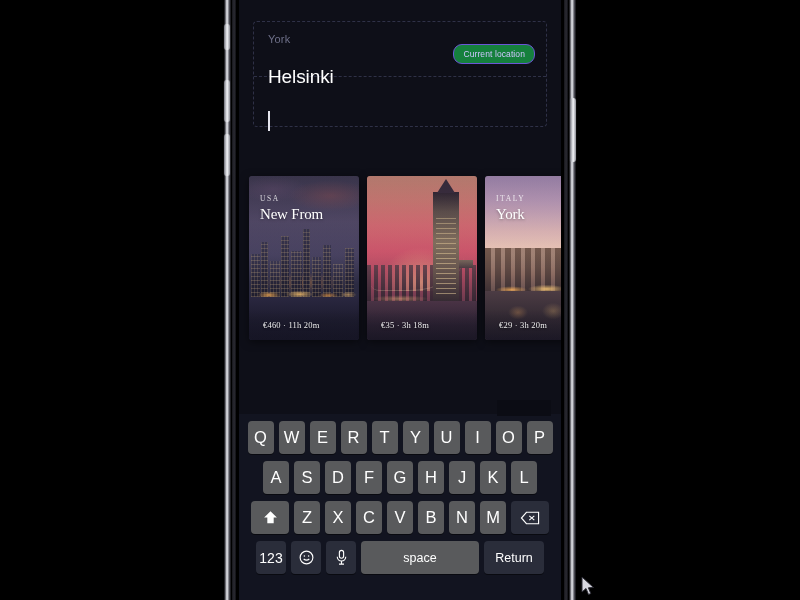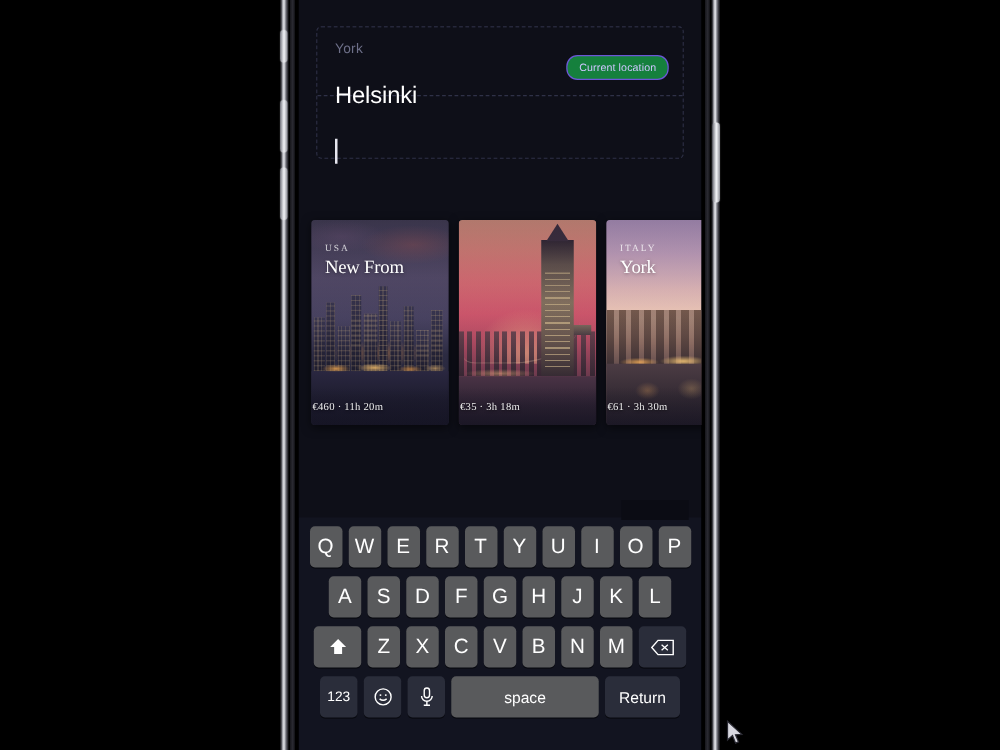--- a/index.html
+++ b/index.html
@@ -300,21 +300,21 @@
     margin-top: 1px;
     letter-spacing: -0.2px;
     text-shadow: 0 1px 3px rgba(0,0,0,0.35);
   }
   .card-foot {
     position: absolute; left: 0; right: 0; bottom: 0;
     height: 30px;
     background: linear-gradient(180deg, rgba(20,18,34,0) 0%, rgba(20,18,34,0.55) 100%);
     display: flex;
     align-items: center;
-    padding-left: 1px;
+    padding-left: 14px;
     box-sizing: border-box;
   }
   .card-meta {
     font-size: 8.5px;
     color: rgba(255,255,255,0.92);
     letter-spacing: 0.2px;
     white-space: nowrap;
     text-shadow: 0 1px 2px rgba(0,0,0,0.6);
   }
 
@@ -366,21 +366,21 @@
   }
   .key.wide-return {
     min-width: 60px;
     font-size: 12.5px;
   }
   .key.mod {
     min-width: 38px;
   }
   .key.small {
     min-width: 30px;
-    font-size: 11px;
+    font-size: 14px;
   }
   .key svg { display: block; }
 
   .row-indent-2 { padding-left: 18px; padding-right: 18px; }
 
   
   .cursor {
     position: absolute;
     left: 581px;
     top: 576px;
@@ -474,21 +474,21 @@
             <div class="rm-lights"></div>
             <div class="rm-water"></div>
             <div class="rm-refl"></div>
           </div>
           <div class="card-overlay-top"></div>
           <div class="card-head">
             <div class="card-country">ITALY</div>
             <div class="card-city">York</div>
           </div>
           <div class="card-foot">
-            <div class="card-meta">€61  ·  3h 30m</div>
+            <div class="card-meta">€29  ·  3h 20m</div>
           </div>
         </div>
 
       </div>
 
       <div class="keyboard">
         <div class="kb-patch"></div>
 
         <div class="kb-row">
           <div class="key">Q</div>

